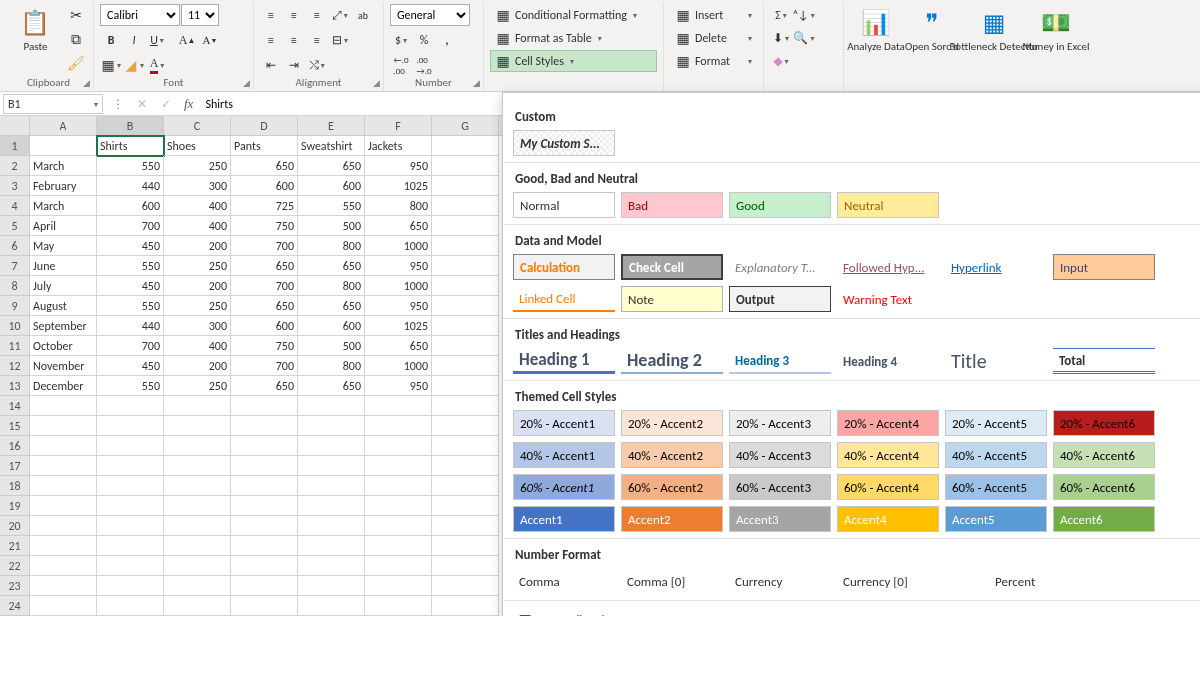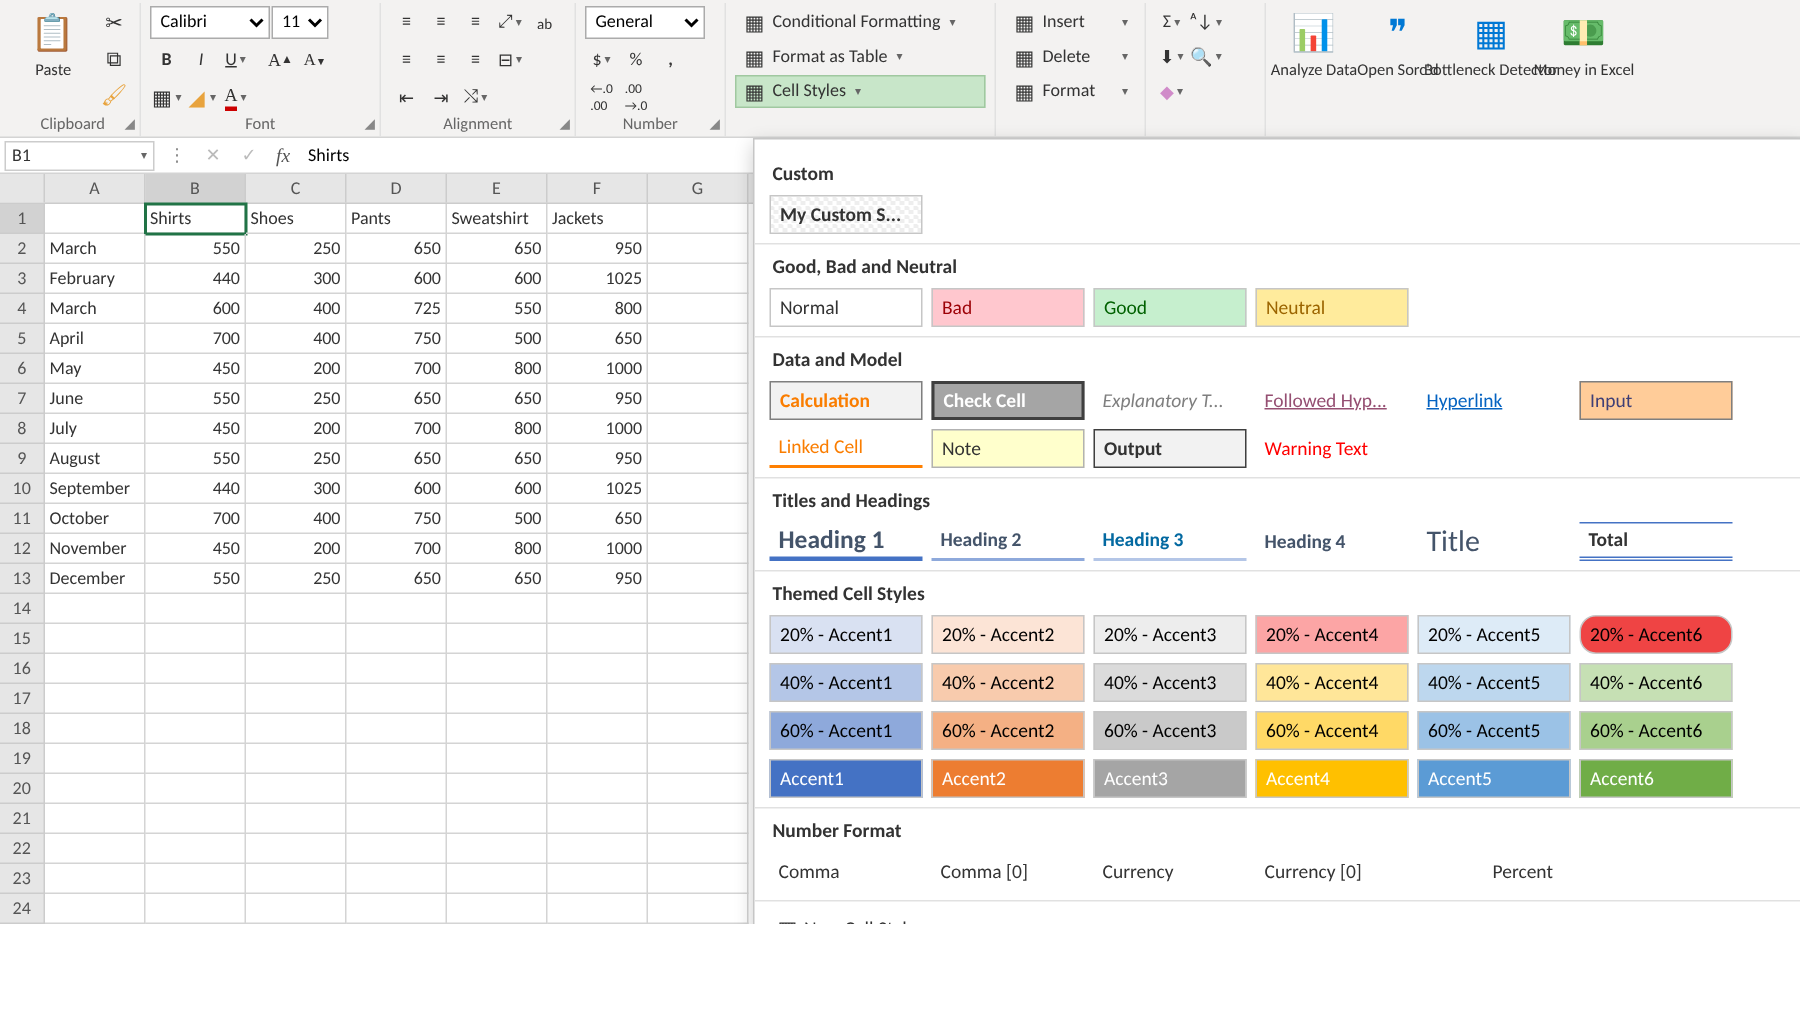--- a/index.html
+++ b/index.html
@@ -48,54 +48,54 @@
 .cell { width: 67px; border-right: 1px solid #d4d4d4; border-bottom: 1px solid #d4d4d4; font-size: 12px; padding: 0 3px; display: flex; align-items: center; overflow: hidden; white-space: nowrap; }
 .cell.r { justify-content: flex-end; }
 .rh.sel, .ch.sel { background: #d2d2d2; }
 .cell.active { outline: 2px solid #217346; outline-offset: -1px; }
 
 
 .gallery { position: absolute; left: 502px; top: -24px; width: 700px; background: #fff; border: 1px solid #c6c6c6; box-shadow: 0 4px 12px rgba(0,0,0,0.2); padding: 8px 10px 6px; font-size: 13px; z-index: 10; }
 .gal-section-title { font-weight: 600; margin: 8px 0 6px 2px; color: #333; }
 .gal-row { display: flex; gap: 6px; margin-bottom: 6px; }
 .gal-item { width: 102px; height: 26px; border: 1px solid #c6c6c6; display: flex; align-items: center; padding: 0 6px; cursor: pointer; font-size: 13px; overflow: hidden; white-space: nowrap; }
-.gal-custom { background: repeating-conic-gradient(#eee 0% 25%, #fff 0% 50%) 50% / 6px 6px; font-weight: bold; }
+.gal-custom { background: repeating-conic-gradient(#eee 0% 25%, #fff 0% 50%) 50% / 6px 6px; font-style: italic; font-weight: bold; }
 .gal-sep { border-top: 1px solid #e1e1e1; margin: 4px -10px; }
 .gal-footer { display: flex; align-items: center; gap: 8px; padding: 6px 4px 2px; border-top: 1px solid #e1e1e1; margin: 6px -10px 0; }
 .gal-footer .item { padding: 4px 10px; cursor: pointer; }
 
 
 .s-normal { background: #fff; }
 .s-bad { background: #ffc7ce; color: #9c0006; }
 .s-good { background: #c6efce; color: #006100; }
 .s-neutral { background: #ffeb9c; color: #9c6500; }
 .s-calc { background: #f2f2f2; color: #fa7d00; font-weight: bold; border: 1px solid #7f7f7f; }
 .s-check { background: #a5a5a5; color: #fff; font-weight: bold; border: 2px solid #3f3f3f !important; }
 .s-explan { font-style: italic; color: #7f7f7f; border: none !important; }
 .s-fhyp { color: #954f72; text-decoration: underline; border: none !important; }
 .s-hyp { color: #0563c1; text-decoration: underline; border: none !important; }
 .s-input { background: #ffcc99; color: #3f3f76; border: 1px solid #7f7f7f; }
 .s-linked { color: #fa7d00; border: none !important; border-bottom: 2px double #ff8001 !important; }
 .s-note { background: #ffffcc; border: 1px solid #b2b2b2; }
 .s-output { background: #f2f2f2; font-weight: bold; border: 1px solid #3f3f3f; }
 .s-warn { color: #ff0000; border: none !important; }
 .s-h1 { color: #44546a; font-size: 17px; font-weight: bold; border: none !important; border-bottom: 3px solid #4472c4 !important; }
-.s-h2 { color: #44546a; font-size: 13px; font-weight: bold; border: none !important; border-bottom: 2px solid #8ea9db !important; }
+.s-h2 { color: #44546a; font-size: 18px; font-weight: bold; border: none !important; border-bottom: 2px solid #8ea9db !important; }
 .s-h3 { color: #0369a1; font-weight: bold; border: none !important; border-bottom: 2px solid #b4c6e7 !important; }
 .s-h4 { color: #44546a; font-weight: bold; border: none !important; }
 .s-title { color: #44546a; font-size: 20px; font-family: "Calibri Light", Calibri; border: none !important; }
 .s-total { font-weight: bold; border: none !important; border-top: 1px solid #4472c4 !important; border-bottom: 3px double #4472c4 !important; }
 .acc { color: #000; }
 .acc.p100 { color: #fff; }
-.a1-20 { background: #d9e1f2; } .a1-40 { background: #b4c6e7; } .a1-60 { background: #8ea9db; } .a1-100 { background: #4472c4; }
+.a1-20 { background: #d9e1f2; } .a1-40 { background: #b4c6e7; } .a1-60 { background: #8ea9db; font-style: italic; } .a1-100 { background: #4472c4; }
 .a2-20 { background: #fce4d6; } .a2-40 { background: #f8cbad; } .a2-60 { background: #f4b084; } .a2-100 { background: #ed7d31; }
 .a3-20 { background: #ededed; } .a3-40 { background: #dbdbdb; } .a3-60 { background: #c9c9c9; } .a3-100 { background: #a5a5a5; }
 .a4-20 { background: #fca5a5; } .a4-40 { background: #ffe699; } .a4-60 { background: #ffd966; } .a4-100 { background: #ffc000; }
 .a5-20 { background: #ddebf7; } .a5-40 { background: #bdd7ee; } .a5-60 { background: #9bc2e6; } .a5-100 { background: #5b9bd5; }
-.a6-20 { background: #ef4444; border-radius: 11px; } .a6-40 { background: #c6e0b4; } .a6-60 { background: #a9d08e; } .a6-100 { background: #70ad47; }
+.a6-20 { background: #b91c1c; } .a6-40 { background: #c6e0b4; } .a6-60 { background: #a9d08e; } .a6-100 { background: #70ad47; }
 </style>
 </head>
 <body>
 
 <div class="ribbon">
 
   <div class="ribbon-group" style="width:90px">
     <div class="ribbon-body">
       <div class="rbtn big">
         <span class="icon lg">📋</span>

